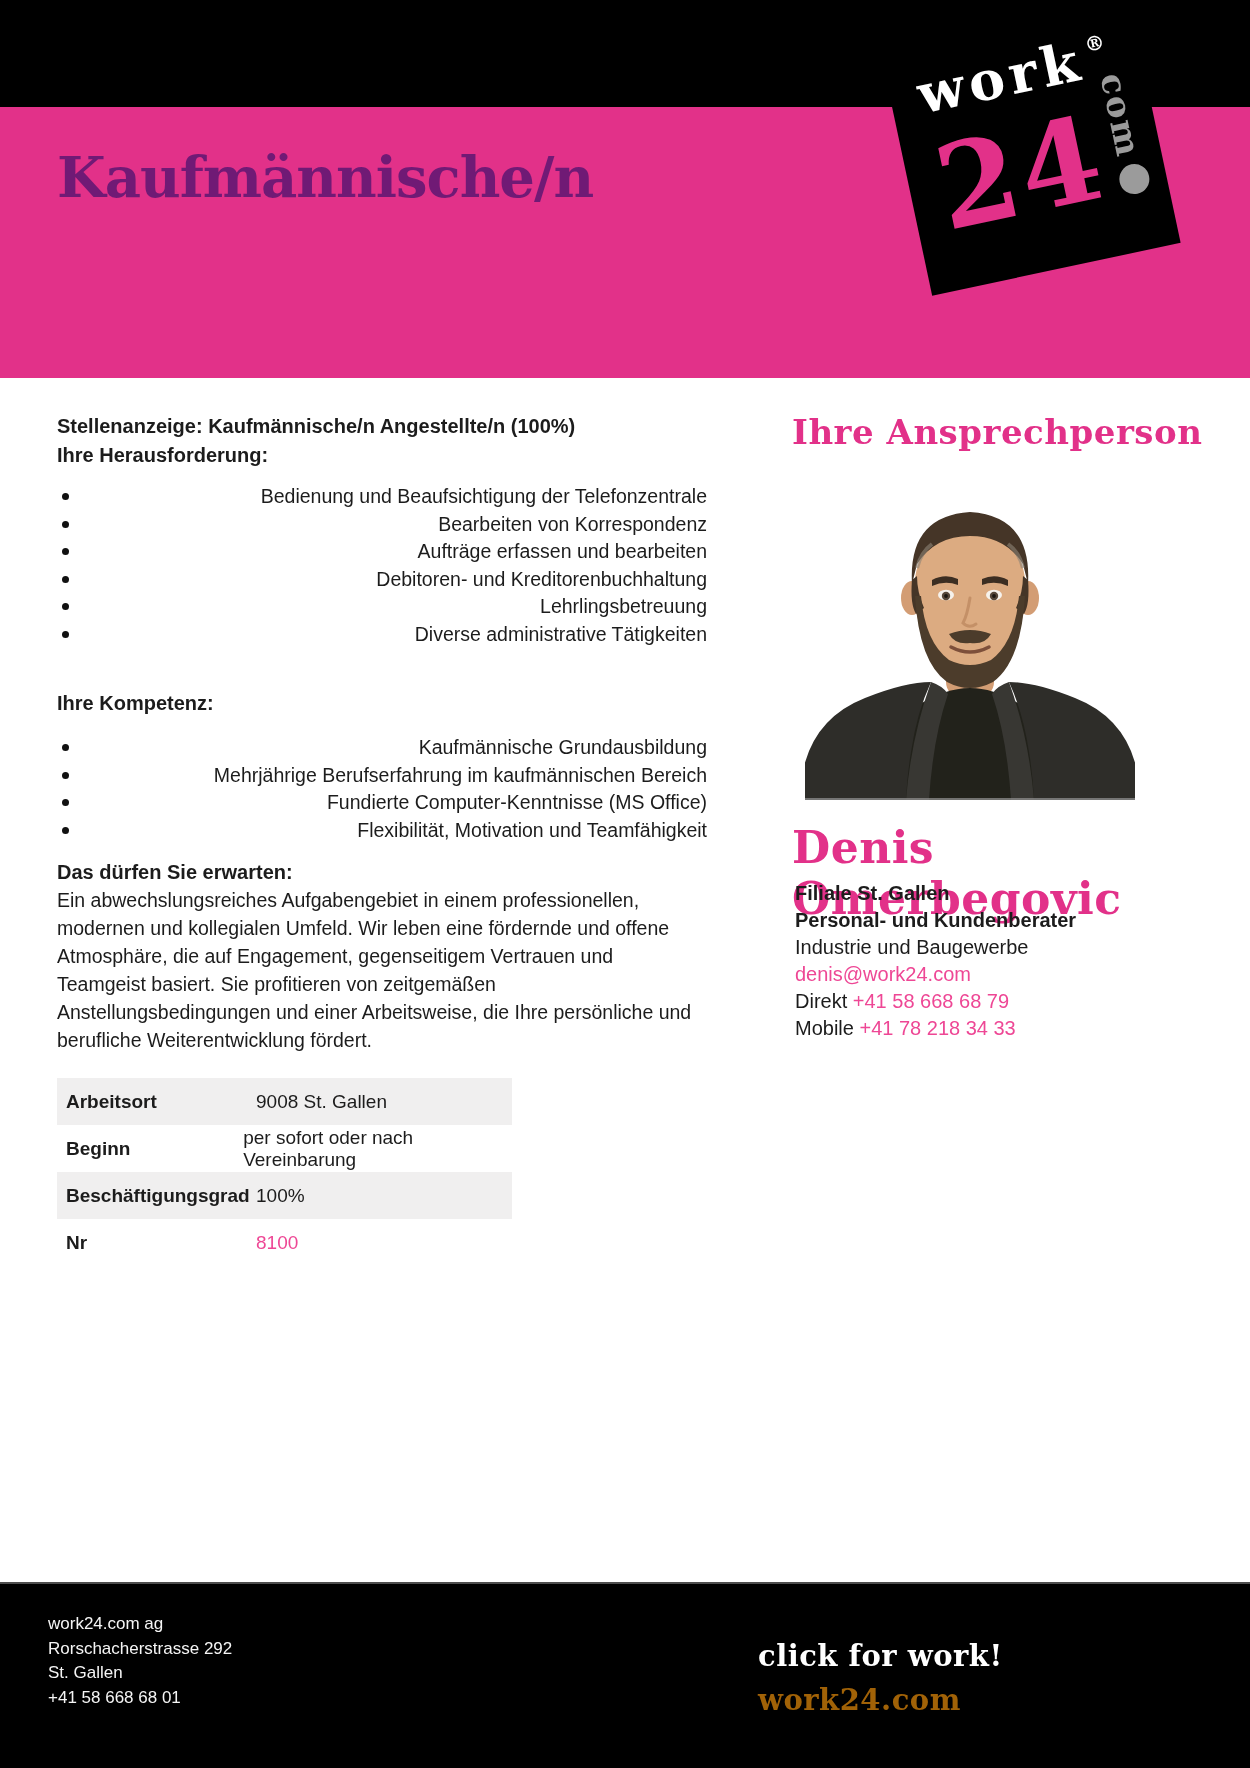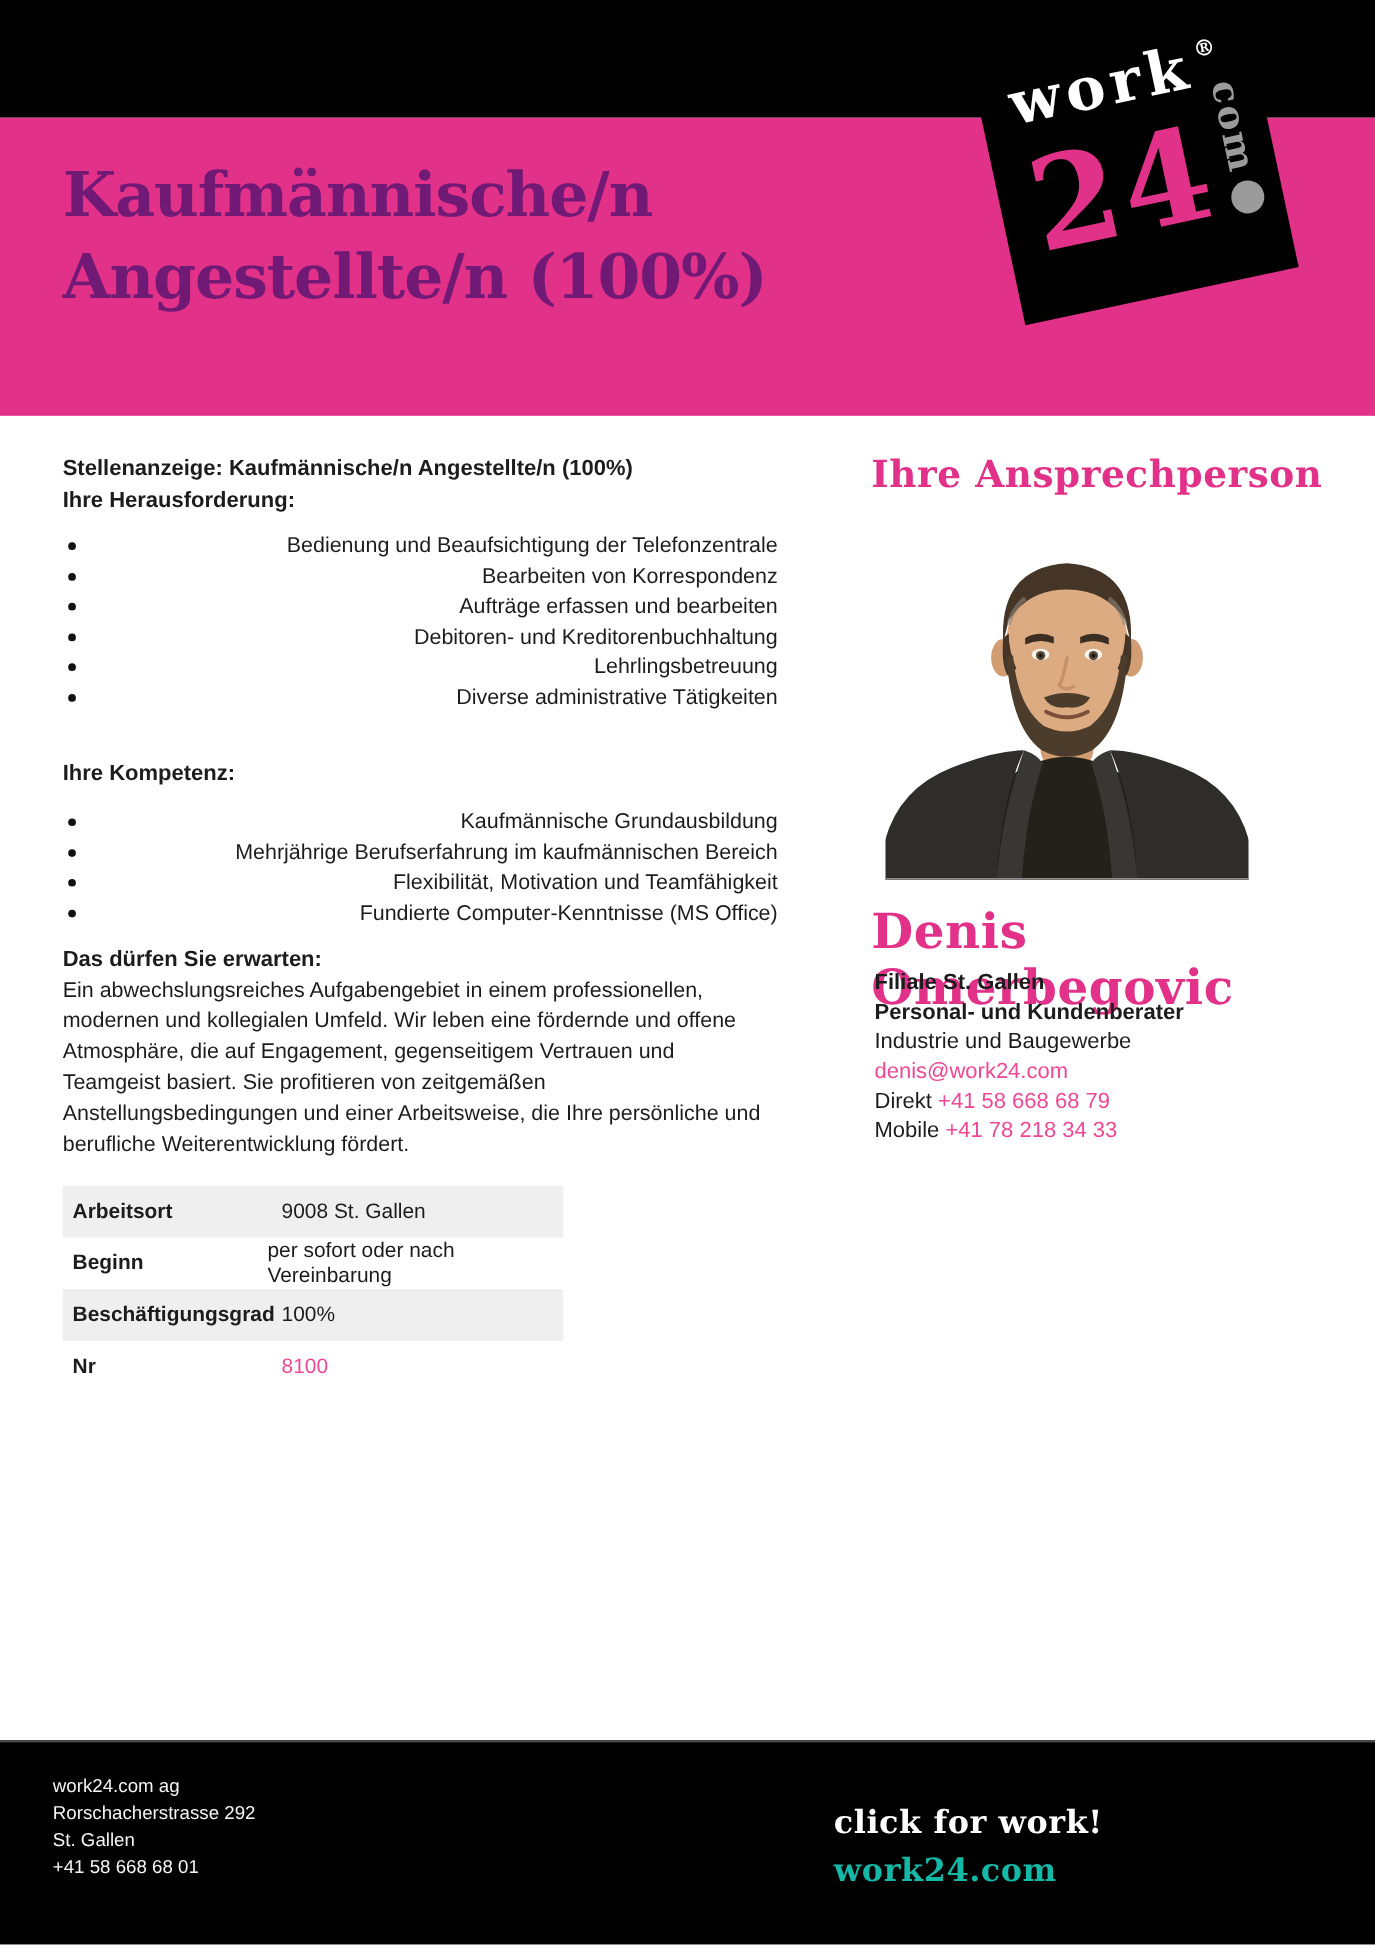--- a/index.html
+++ b/index.html
@@ -57,33 +57,32 @@
   .contact-block .b{font-weight:bold;}
 
   
   .footer{position:absolute;left:0;top:1582px;width:1250px;height:186px;background:#000;
           border-top:2px solid #4d4d4d;box-sizing:border-box;}
   .footer-address{position:absolute;left:48px;top:28px;color:#f5f5f5;
                   font-size:17px;line-height:24.5px;}
   .footer-claim{position:absolute;left:758px;top:50px;font-family:"DejaVu Serif",serif;
                 font-weight:800;font-size:29px;line-height:44px;letter-spacing:0.5px;}
   .footer-claim .slogan{color:#fff;}
-  .footer-claim .site{color:#14b8a6;}
+  .footer-claim .site{color:#a16207;}
 </style>
 </head>
 <body>
 
 <div id="page">
 
   <div class="topbar"></div>
   <div class="band"></div>
 
   <div class="job-title">
     <div>Kaufmännische/n</div>
-    <div>Angestellte/n (100%)</div>
   </div>
 
   <div class="logo">
     <div class="logo-left">
       <div class="logo-work"><span>work</span><span class="logo-reg">®</span></div>
       <div class="logo-24">24</div>
     </div>
     <div class="logo-right">
       <div class="logo-com">com</div>
       <div class="logo-dot"></div>
@@ -102,22 +101,22 @@
     <li>Debitoren- und Kreditorenbuchhaltung</li>
     <li>Lehrlingsbetreuung</li>
     <li>Diverse administrative Tätigkeiten</li>
   </ul>
 
   <div class="bold-line heading-komp">Ihre Kompetenz:</div>
 
   <ul class="bullets list-2">
     <li>Kaufmännische Grundausbildung</li>
     <li>Mehrjährige Berufserfahrung im kaufmännischen Bereich</li>
+    <li>Fundierte Computer-Kenntnisse (MS Office)</li>
     <li>Flexibilität, Motivation und Teamfähigkeit</li>
-    <li>Fundierte Computer-Kenntnisse (MS Office)</li>
   </ul>
 
   <div class="bold-line heading-erw">Das dürfen Sie erwarten:</div>
   <div class="paragraph">Ein abwechslungsreiches Aufgabengebiet in einem professionellen, modernen und kollegialen Umfeld. Wir leben eine fördernde und offene Atmosphäre, die auf Engagement, gegenseitigem Vertrauen und Teamgeist basiert. Sie profitieren von zeitgemäßen Anstellungsbedingungen und einer Arbeitsweise, die Ihre persönliche und berufliche Weiterentwicklung fördert.</div>
 
   <div class="facts">
     <div class="facts-row shaded">
       <div class="facts-label">Arbeitsort</div>
       <div class="facts-value">9008 St. Gallen</div>
     </div>

